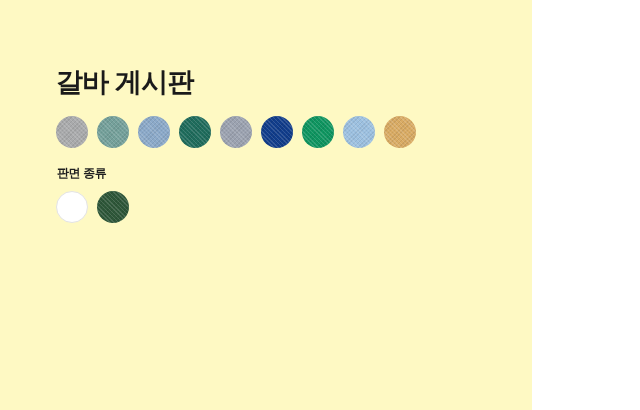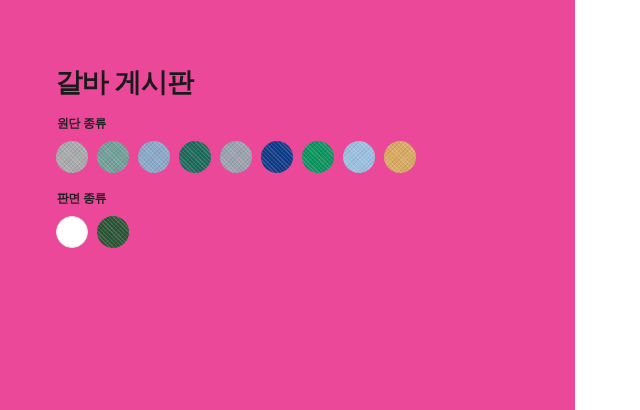--- a/index.html
+++ b/index.html
@@ -10,23 +10,23 @@
     width: 640px;
     height: 410px;
     background: #ffffff;
     font-family: "Liberation Sans", "DejaVu Sans", sans-serif;
     overflow: hidden;
     -webkit-font-smoothing: antialiased;
   }
 
   .product-card {
     position: relative;
-    width: 575px;
+    width: 532px;
     height: 410px;
-    background: #ec4899;
+    background: #fef9c3;
     box-sizing: border-box;
     padding: 66px 81px 0 56px;
   }
 
   .product-title {
     font-size: 27px;
     font-weight: bold;
     color: #1a1a1a;
     letter-spacing: -0.8px;
     line-height: 1.2;
@@ -96,21 +96,20 @@
 </style>
 </head>
 <body>
 
 <div class="product-card">
 
   <h1 class="product-title">갈바 게시판</h1>
 
 
   <div class="option-group">
-    <div class="option-label">원단 종류</div>
     <div class="swatch-row">
         <div class="swatch textured" style="background: rgb(169, 170, 172);"></div>
         <div class="swatch textured" style="background: rgb(116, 160, 154);"></div>
         <div class="swatch textured" style="background: rgb(139, 169, 201);"></div>
         <div class="swatch textured" style="background: rgb(31, 108, 92);"></div>
         <div class="swatch textured" style="background: rgb(155, 162, 176);"></div>
         <div class="swatch textured" style="background: rgb(17, 61, 139);"></div>
         <div class="swatch textured" style="background: rgb(15, 149, 96);"></div>
         <div class="swatch textured" style="background: rgb(156, 192, 224);"></div>
         <div class="swatch textured" style="background: rgb(217, 171, 99);"></div>

